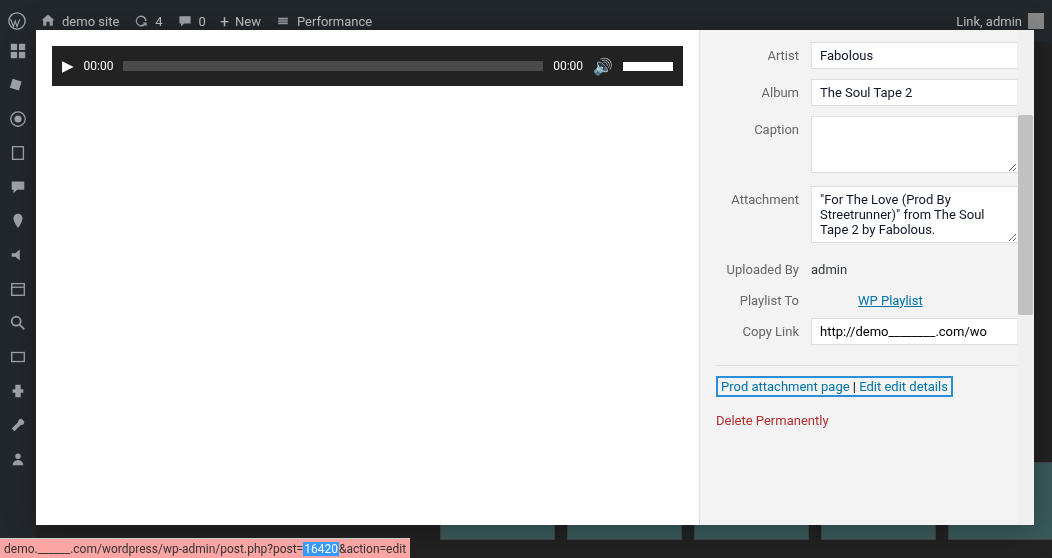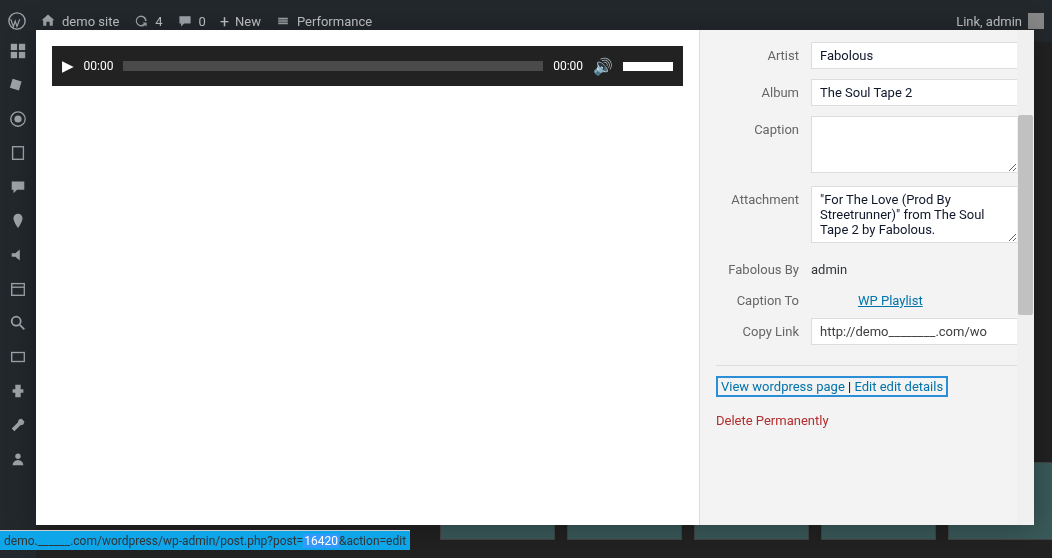--- a/index.html
+++ b/index.html
@@ -34,31 +34,31 @@
 .vol-bar { width: 50px; height: 9px; background: #fff; }
 
 .details-pane { width: 335px; background: #f3f3f3; border-left: 1px solid #ddd; padding: 12px 16px 10px; overflow-y: auto; display: flex; flex-direction: column; position: relative; }
 .scrolltrack { position: absolute; right: 0; top: 0; bottom: 0; width: 17px; background: #f0f0f0; }
 .scrollthumb { position: absolute; right: 1px; width: 15px; top: 85px; height: 200px; background: #c1c1c1; border-radius: 2px; }
 .field-row { display: flex; margin-bottom: 10px; align-items: flex-start; }
 .field-label { width: 95px; text-align: right; padding-right: 12px; color: #666; padding-top: 6px; font-size: 13px; }
 .field-input { flex: 1; }
 .field-input input, .field-input textarea { width: 100%; border: 1px solid #ddd; background: #fff; padding: 5px 8px; font-size: 13px; font-family: inherit; color: #0f172a; }
 .field-input textarea { resize: both; }
-.field-input input[readonly] { background: #fff; color: #404040; }
+.field-input input[readonly] { background: #fff; color: #000000; }
 .field-value { padding-top: 6px; color: #32373c; }
 .field-link { padding-top: 6px; }
 .field-link a { color: #0073aa; text-decoration: underline; margin-left: 47px; }
 .hr { border: none; border-top: 1px solid #ddd; margin: 10px 0; }
 .actions { font-size: 13px; }
 .actions a { color: #0073aa; text-decoration: none; }
 .actions .del { color: #b32d2e; display: block; margin-top: 16px; }
 .highlighted-links { border: 2px solid #2a8fd6; padding: 1px 3px; display: inline-block; }
 
-.status-bar { position: absolute; left: 0; bottom: 8px; height: 20px; background: #0ea5e9; color: #333; font-size: 12px; padding: 2px 4px; display: flex; align-items: center; border-top: 1px solid #ccc; }
+.status-bar { position: absolute; left: 0; bottom: 0; height: 20px; background: #fca5a5; color: #333; font-size: 12px; padding: 2px 4px; display: flex; align-items: center; border-top: 1px solid #ccc; }
 .status-hl { background: #3399ff; color: #fff; padding: 0 1px; }
 </style>
 </head>
 <body>
 
 <div class="admin-bar">
   <div class="admin-bar-left">
     <span class="admin-bar-item">
         <svg viewBox="0 0 20 20" width="18" height="18" fill="#a0a5aa">
           <circle cx="10" cy="10" r="9" fill="none" stroke="#a0a5aa" stroke-width="1.5"></circle>
@@ -217,39 +217,39 @@
         <div class="field-label">Caption</div>
         <div class="field-input"><textarea rows="3" style=""></textarea></div>
       </div>
 
       <div class="field-row">
         <div class="field-label">Attachment</div>
         <div class="field-input"><textarea rows="3" style="overflow-y: scroll;">"For The Love (Prod By Streetrunner)" from The Soul Tape 2 by Fabolous.</textarea></div>
       </div>
 
       <div class="field-row">
-        <div class="field-label">Fabolous By</div>
+        <div class="field-label">Uploaded By</div>
         <div class="field-value">admin</div>
       </div>
 
       <div class="field-row">
-        <div class="field-label">Caption To</div>
+        <div class="field-label">Playlist To</div>
         <div class="field-link"><a href="#">WP Playlist</a></div>
       </div>
 
       <div class="field-row">
         <div class="field-label">Copy Link</div>
         <div class="field-input"><input type="text" readonly="" value="http://demo________.com/wo" style=""></div>
       </div>
 
       <hr class="hr">
 
       <div class="actions">
         <span class="highlighted-links">
-          <a href="#">View wordpress page</a>
+          <a href="#">Prod attachment page</a>
           <span> | </span>
           <a href="#">Edit edit details</a>
         </span>
         <a href="#" class="del">Delete Permanently</a>
       </div>
     </div>
   </div>
 </div>
 
 <div class="status-bar">

